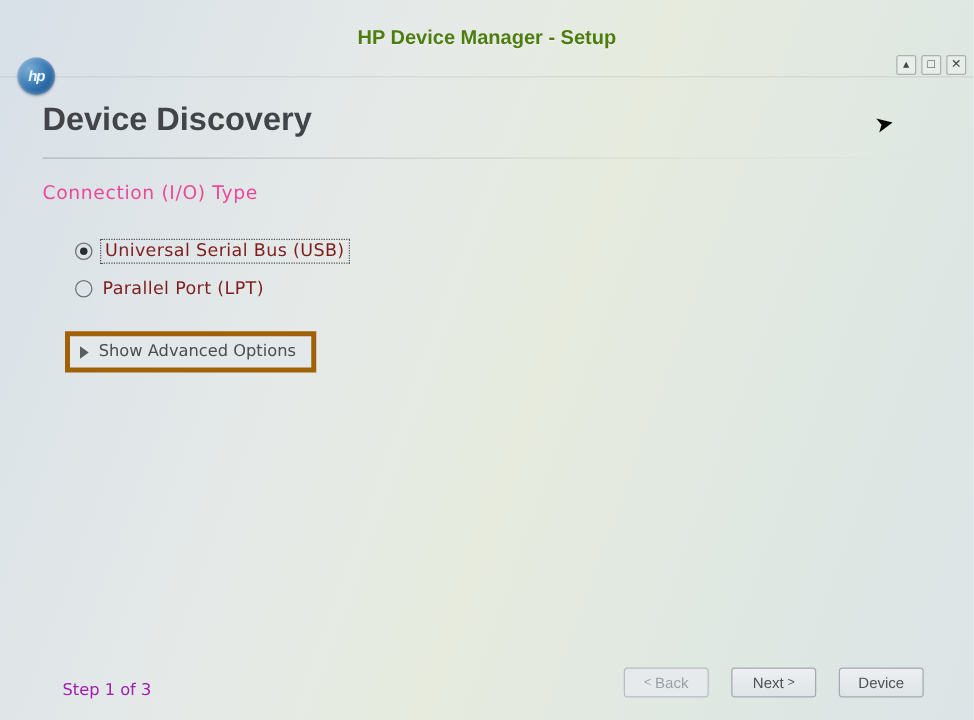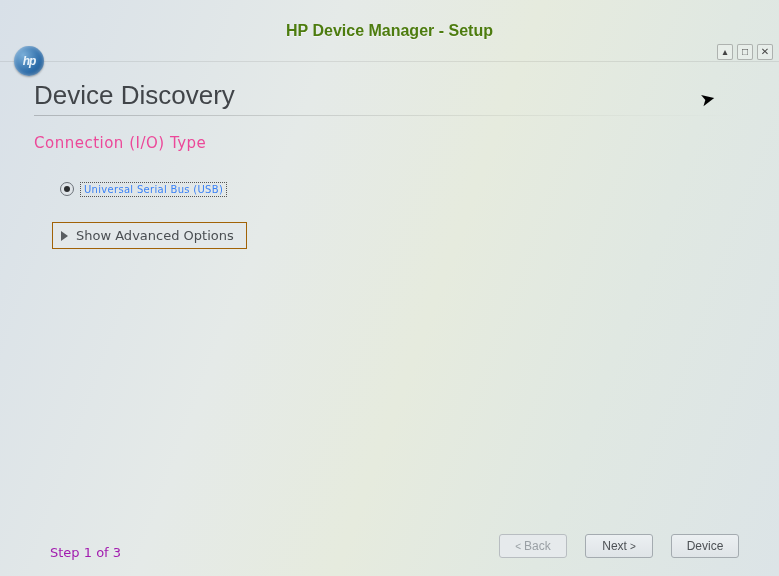--- a/index.html
+++ b/index.html
@@ -65,22 +65,22 @@
       text-align: center;
       color: #444;
       cursor: pointer;
     }
     .content {
       padding: 18px 34px 0 34px;
     }
     .page-title {
       font-size: 26px;
       color: #414549;
-      font-weight: normal;
-      margin-bottom: 4px;
+      font-weight: bold;
+      margin-bottom: 15px;
     }
     .hr {
       height: 1px;
       background: linear-gradient(90deg, rgba(0,0,0,0.2), rgba(0,0,0,0.05) 70%, rgba(0,0,0,0));
       margin-bottom: 18px;
     }
     .section-label {
       font-family: "DejaVu Sans", "Liberation Sans", Arial, sans-serif;
       font-size: 15px;
       color: #ec4899;
@@ -111,34 +111,34 @@
     }
     .radio-circle.selected::after {
       content: '';
       width: 6px;
       height: 6px;
       border-radius: 50%;
       background: #2b2d2f;
     }
     .radio-label {
       font-family: "DejaVu Sans", "Liberation Sans", Arial, sans-serif;
-      font-size: 10px;
-      color: #3b82f6;
+      font-size: 14px;
+      color: #7f1d1d;
       letter-spacing: 0.3px;
     }
     .radio-label.focused {
       outline: 1px dotted #555;
       outline-offset: 1px;
       padding: 0 2px;
     }
     .adv-btn {
       display: inline-flex;
       align-items: center;
       gap: 8px;
-      border: 1px solid #a16207;
+      border: 4px solid #a16207;
       background: #e3e8ea;
       padding: 5px 12px 5px 8px;
       margin-top: 12px;
       margin-left: 18px;
       cursor: pointer;
       font-family: "DejaVu Sans", "Liberation Sans", Arial, sans-serif;
       font-size: 13px;
       color: #4a4e52;
     }
     .adv-tri {
@@ -221,20 +221,24 @@
 <div class="content">
   <div class="page-title">Device Discovery</div>
   <div class="hr"></div>
   <div class="section-label">Connection (I/O) Type</div>
 
   <div class="radio-group">
     <div class="radio-row">
       <span class="radio-circle selected"></span>
       <span class="radio-label focused">Universal Serial Bus (USB)</span>
     </div>
+    <div class="radio-row">
+      <span class="radio-circle"></span>
+      <span class="radio-label">Parallel Port (LPT)</span>
+    </div>
   </div>
 
   <div class="adv-btn">
     <span class="adv-tri"></span>
     <span>Show Advanced Options</span>
   </div>
 </div>
 
 <div class="footer">
   <div class="step-text">Step 1 of 3</div>

